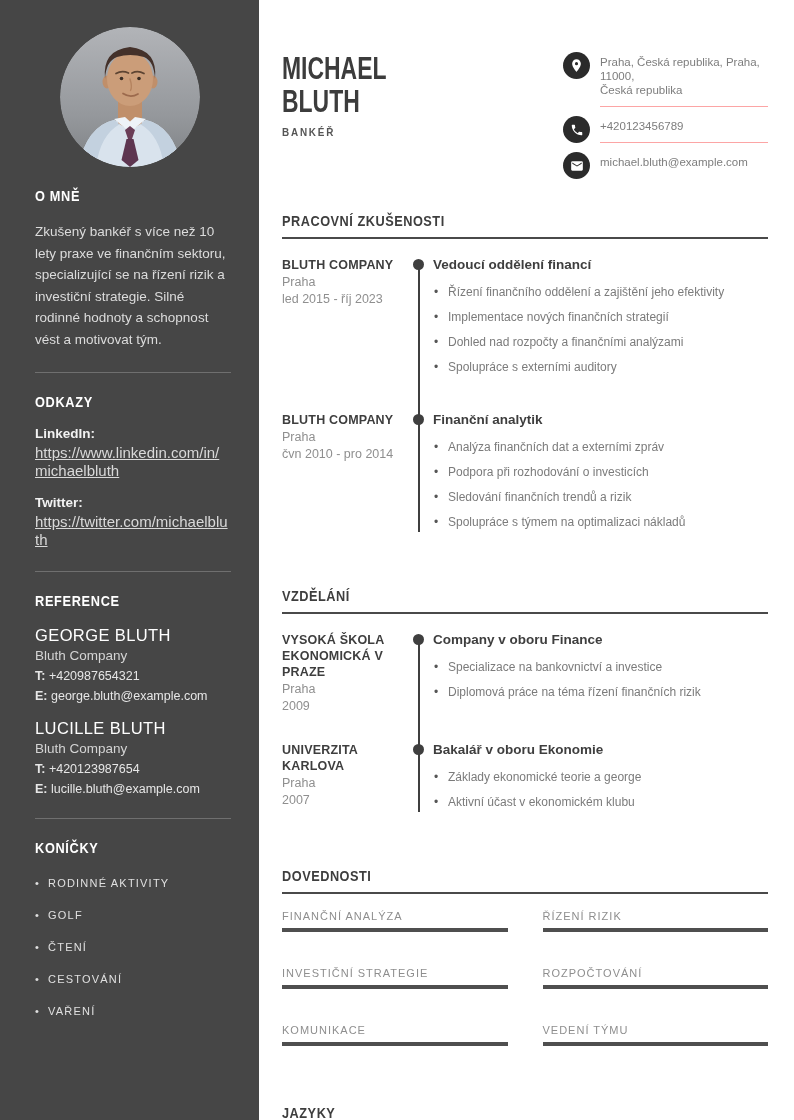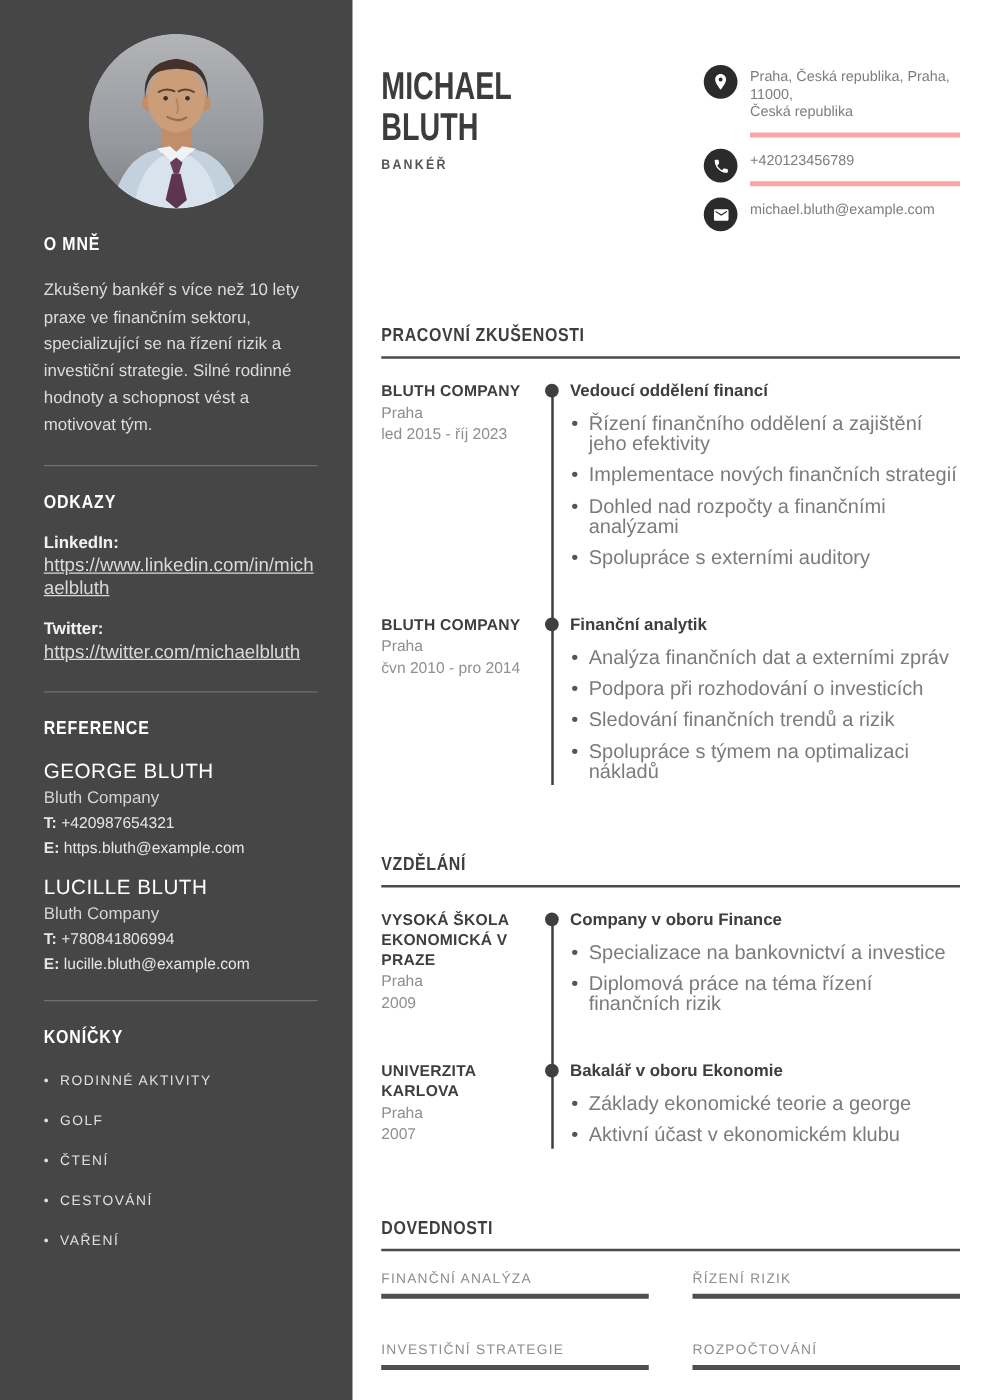--- a/index.html
+++ b/index.html
@@ -1,21 +1,21 @@
 <!DOCTYPE html>
 <html><head>
 <meta charset="utf-8">
 <style>
   * { margin:0; padding:0; box-sizing:border-box; }
   html,body { background:#ffffff; }
   body { width:794px; height:1120px; font-family:"Liberation Sans", sans-serif; overflow:hidden; }
   .page { display:flex; width:794px; height:1120px; }
 
   
-  .sidebar { width:282px; flex-shrink:0; background:#464646; color:#e3e3e3; }
+  .sidebar { width:259px; flex-shrink:0; background:#464646; color:#e3e3e3; }
   .photo-wrap { display:flex; justify-content:center; padding-top:27px; }
   .photo { width:140px; height:140px; border-radius:50%; overflow:hidden; }
   .side-sec { padding:20px 28px 22px 35px; }
   .side-h { display:inline-block; transform:scaleX(0.85); transform-origin:0 50%;
             font-size:15px; font-weight:bold; letter-spacing:0.8px; color:#ffffff; white-space:nowrap; }
   .side-p { margin-top:16px; font-size:13.5px; line-height:21.5px; color:#dcdcdc; }
   .side-rule { border:none; border-top:1px solid #6f6f6f; margin:0 28px 0 35px; }
 
   .link-item { margin-top:15px; }
   .link-label { font-weight:bold; color:#f2f2f2; font-size:13.5px; margin-bottom:3px; }
@@ -38,41 +38,41 @@
   .name-line { font-size:31px; line-height:33px; font-weight:bold; color:#3c3c3c;
                transform:scaleX(0.74); transform-origin:0 50%; white-space:nowrap; }
   .job-title { margin-top:8px; font-size:11px; font-weight:bold; letter-spacing:2px;
                color:#555555; transform:scaleX(0.9); transform-origin:0 50%; white-space:nowrap; }
 
   .contact { width:205px; }
   .c-row { display:flex; align-items:flex-start; gap:10px; margin-bottom:9px; }
   .c-icon { width:27px; height:27px; border-radius:50%; background:#2b2b2b; flex-shrink:0;
             display:flex; align-items:center; justify-content:center; }
   .c-text { flex:1; font-size:11.5px; line-height:14px; color:#7d7d7d; padding:3px 0 9px 0;
-            border-bottom:4px solid #fca5a5; }
+            border-bottom:1px solid #fca5a5; }
   .c-row.last .c-text { border-bottom:none; }
 
-  .m-sec { margin-top:66px; }
+  .m-sec { margin-top:24px; }
   .m-sec.tight { margin-top:48px; }
   .m-h { display:inline-block; transform:scaleX(0.85); transform-origin:0 50%;
          font-size:15px; font-weight:bold; letter-spacing:0.6px; color:#3e3e3e; white-space:nowrap; }
   .m-rule { border-bottom:2px solid #4a4a4a; margin-top:7px; }
 
   .timeline { position:relative; margin-top:18px; }
   .timeline::before { content:""; position:absolute; left:136px; top:7px; bottom:7px;
                       width:2px; background:#3f3f3f; }
   .entry { display:grid; grid-template-columns:131px 20px 1fr; margin-bottom:28px; }
   .entry:last-child { margin-bottom:0; }
   .e-company { font-size:12.5px; font-weight:bold; color:#3e3e3e; line-height:16px; letter-spacing:0.2px; }
   .e-sub { font-size:12.5px; color:#8f8f8f; line-height:16px; margin-top:1px; }
   .e-mid { position:relative; }
   .dot { position:absolute; left:0; top:2px; width:11px; height:11px; border-radius:50%; background:#3f3f3f; }
   .e-title { font-size:13.5px; font-weight:bold; color:#3e3e3e; line-height:15px; }
   .e-bullets { list-style:none; margin-top:12px; }
-  .e-bullets li { position:relative; font-size:16px; color:#7b7b7b; line-height:16px;
+  .e-bullets li { position:relative; font-size:12px; color:#7b7b7b; line-height:16px;
                   padding-left:15px; margin-bottom:9px; }
   .e-bullets li::before { content:"•"; position:absolute; left:1px; color:#555; }
 
   .grid2 { display:grid; grid-template-columns:1fr 1fr; column-gap:50px; row-gap:13px; margin-top:16px;gap:35px; }
   .skill-label { font-size:11px; letter-spacing:1px; color:#8e8e8e; margin-bottom:6px; white-space:nowrap; }
   .skill-track { height:4px; background:#e2e2e2; }
   .skill-fill { height:100%; background:#4f4f4f; }
 </style>
 </head>
 <body>
@@ -144,27 +144,27 @@
     <hr class="side-rule">
 
     <section class="side-sec">
       <h2 class="side-h">REFERENCE</h2>
       <div>
 
           <div class="ref">
             <div class="ref-name">GEORGE BLUTH</div>
             <div class="ref-company">Bluth Company</div>
             <div class="ref-line"><b>T:</b> <span>+420987654321</span></div>
-            <div class="ref-line"><b>E:</b> <span>https.bluth@example.com</span></div>
+            <div class="ref-line"><b>E:</b> <span>george.bluth@example.com</span></div>
           </div>
 
           <div class="ref">
             <div class="ref-name">LUCILLE BLUTH</div>
             <div class="ref-company">Bluth Company</div>
-            <div class="ref-line"><b>T:</b> <span>+780841806994</span></div>
+            <div class="ref-line"><b>T:</b> <span>+420123987654</span></div>
             <div class="ref-line"><b>E:</b> <span>lucille.bluth@example.com</span></div>
           </div>
         </div>
     </section>
 
     <hr class="side-rule">
 
     <section class="side-sec">
       <h2 class="side-h">KONÍČKY</h2>
       <ul class="hobby-list">

